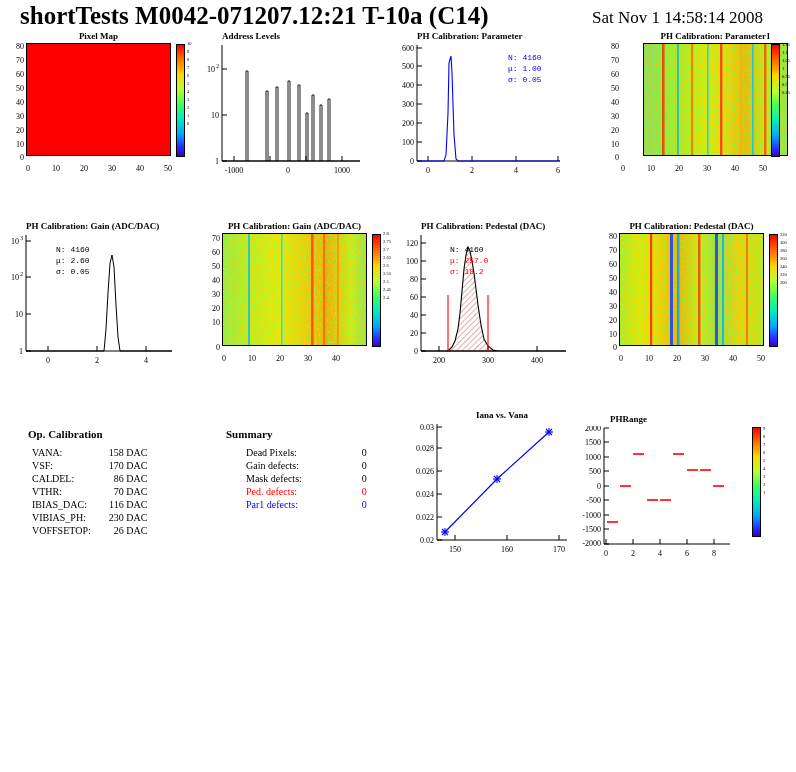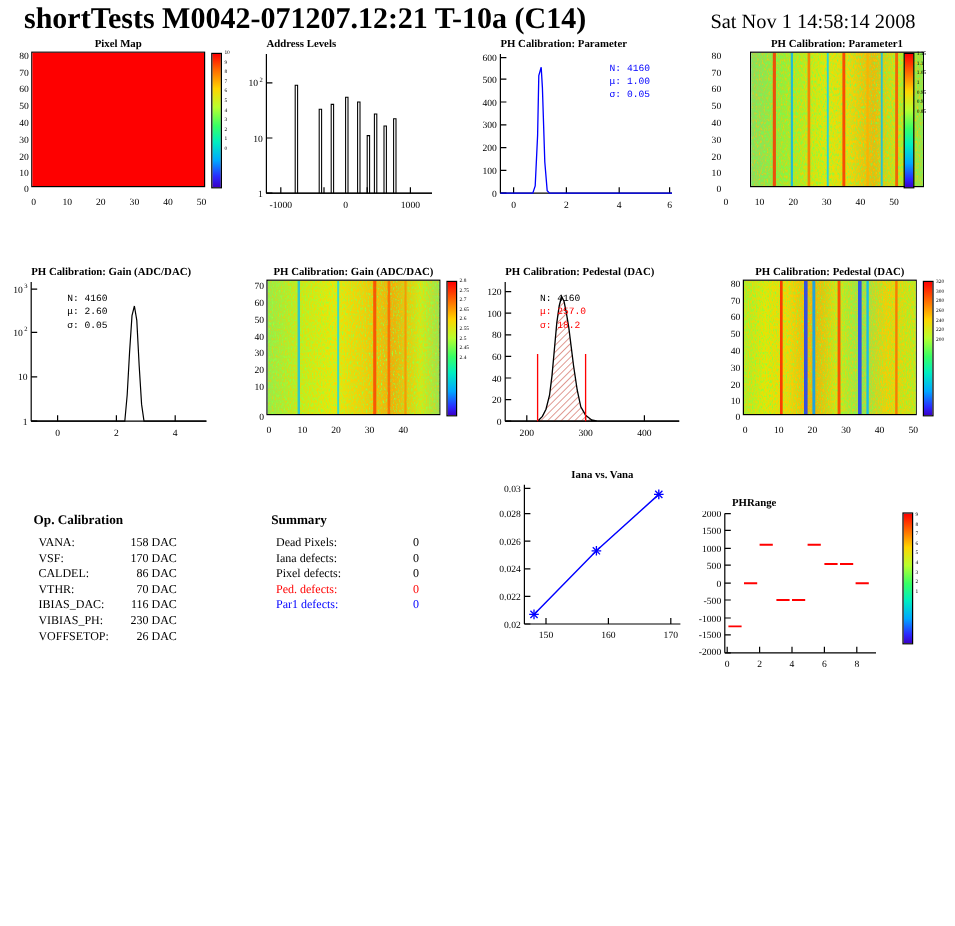--- a/index.html
+++ b/index.html
@@ -146,21 +146,21 @@
         <text x="24" y="45">400</text>
         <text x="24" y="26">500</text>
         <text x="24" y="8">600</text>
     </g>
   </svg>
   <div class="stat blue" style="left:75px;top:22px;">N: 4160</div>
   <div class="stat blue" style="left:75px;top:33px;">μ: 1.00</div>
   <div class="stat blue" style="left:75px;top:44px;">σ: 0.05</div>
 </div>
 
-<div class="panel" style="left:603px;top:31px;padding-left:22px;">
+<div class="panel" style="left:621px;top:31px;padding-left:22px;">
   <div class="ptitle">PH Calibration: Parameter1</div>
   <div class="plotbox" style="width:145px;height:113px;margin-top:2px;overflow:hidden;">
     <svg width="145" height="113" viewBox="0 0 145 113" preserveAspectRatio="none">
       <defs>
         <filter id="nz1" x="0" y="0" width="100%" height="100%">
           <feTurbulence type="fractalNoise" baseFrequency="0.75 0.38" numOctaves="3" seed="7" result="t"></feTurbulence>
           <feColorMatrix in="t" type="matrix" values="0 0 0 0 0  0 0 0 0 0  0 0 0 0 0  1.6 0 0 0 -0.25" result="a"></feColorMatrix>
           <feComposite in="SourceGraphic" in2="a" operator="in"></feComposite>
         </filter>
         <linearGradient id="gg1" x1="0" y1="0" x2="1" y2="0">
@@ -478,47 +478,47 @@
       <tr>
           <td>VOFFSETOP:</td>
           <td class="val">26 DAC</td>
         </tr>
     </tbody>
   </table>
 </div>
 
 <div class="panel" style="left:226px;top:428px;">
   <div class="hdr">Summary</div>
-  <table class="params" style="margin-top:6px;margin-left:4px;">
+  <table class="params" style="margin-top:6px;margin-left:20px;">
     <tbody>
       <tr>
           <td class="sumlbl">Dead Pixels:</td>
           <td class="sumval" style="padding-left:60px;">0</td>
         </tr>
       <tr>
-          <td class="sumlbl">Iana defects:</td>
+          <td class="sumlbl">Gain defects:</td>
           <td class="sumval" style="padding-left:60px;">0</td>
         </tr>
       <tr>
-          <td class="sumlbl">Pixel defects:</td>
+          <td class="sumlbl">Mask defects:</td>
           <td class="sumval" style="padding-left:60px;">0</td>
         </tr>
       <tr>
           <td class="sumlbl" style="color:#ff0000;">Ped. defects:</td>
           <td class="sumval" style="padding-left:60px;color:#ff0000;">0</td>
         </tr>
       <tr>
           <td class="sumlbl" style="color:#0000ff;">Par1 defects:</td>
           <td class="sumval" style="padding-left:60px;color:#0000ff;">0</td>
         </tr>
     </tbody>
   </table>
 </div>
 
-<div class="panel" style="left:437px;top:390px;">
+<div class="panel" style="left:437px;top:410px;">
   <div class="ptitle" style="text-align:center;width:130px;">Iana vs. Vana</div>
   <svg width="160" height="140" style="position:absolute;left:-25px;top:12px;">
     <g stroke="#000" fill="none" stroke-width="1">
       <line x1="25" y1="118" x2="155" y2="118"></line>
       <line x1="25" y1="2" x2="25" y2="118"></line>
       <line x1="43" y1="118" x2="43" y2="113"></line>
       <line x1="95" y1="118" x2="95" y2="113"></line>
       <line x1="147" y1="118" x2="147" y2="113"></line>
       <line x1="25" y1="118" x2="30" y2="118"></line>
       <line x1="25" y1="95" x2="30" y2="95"></line>

